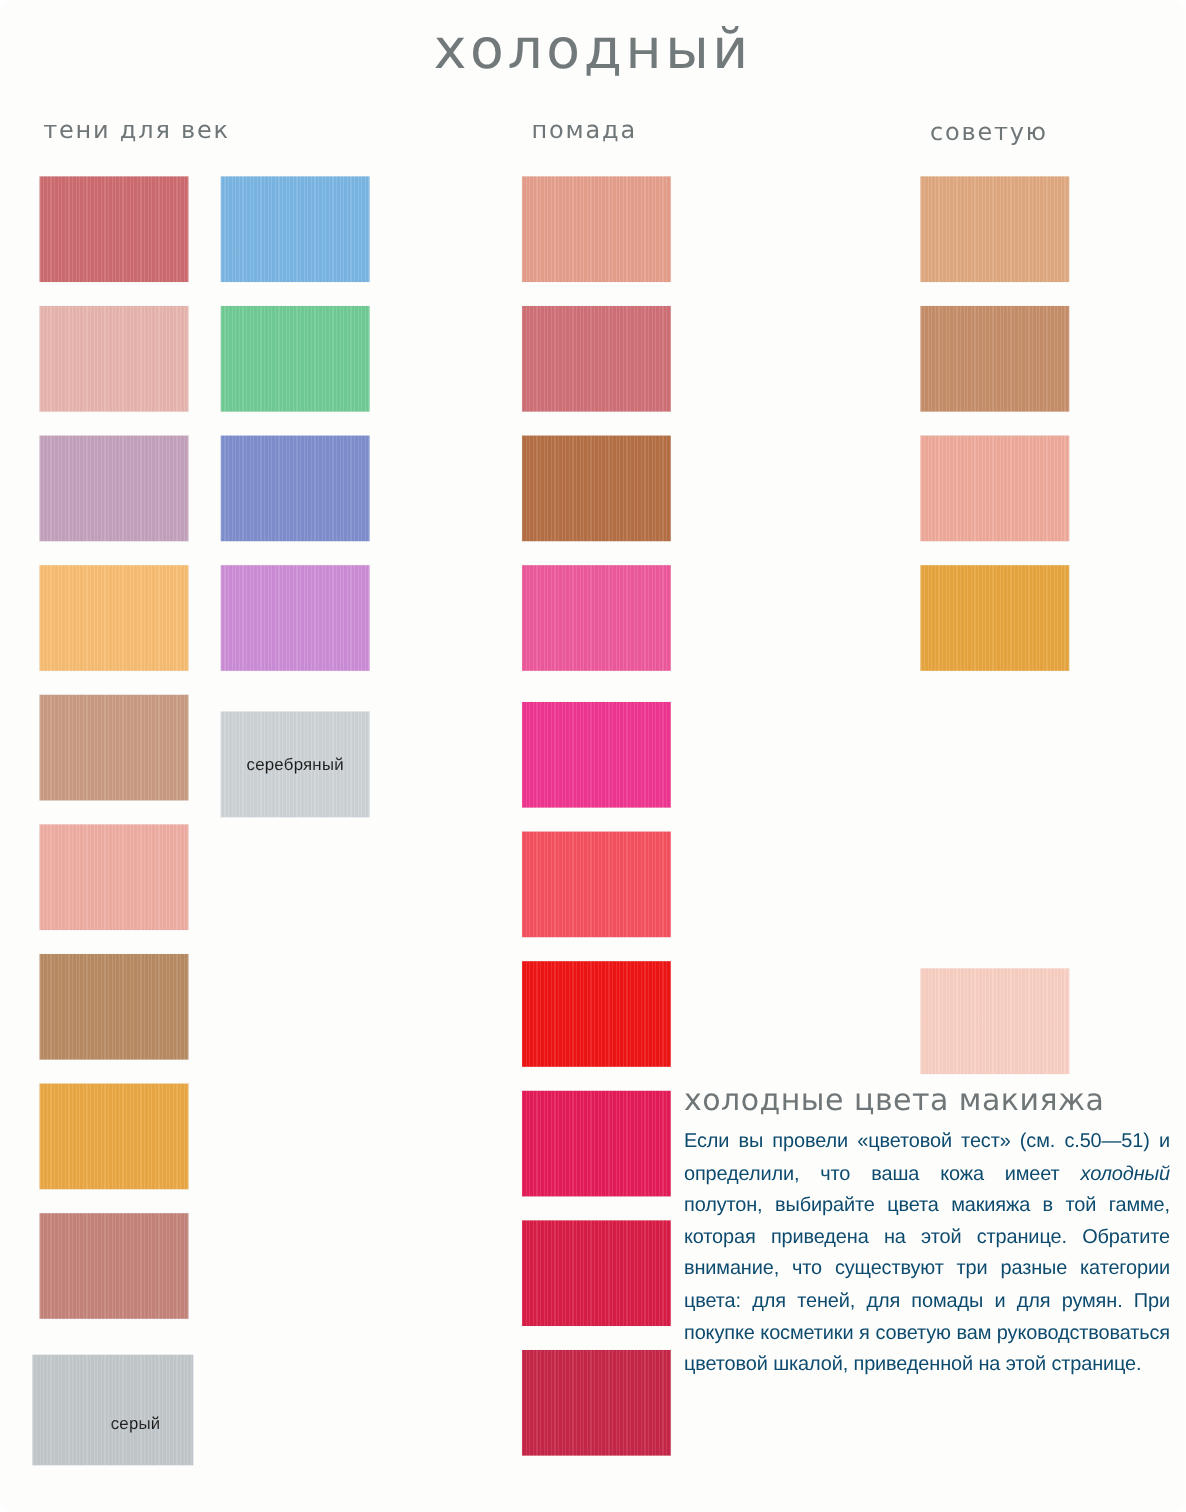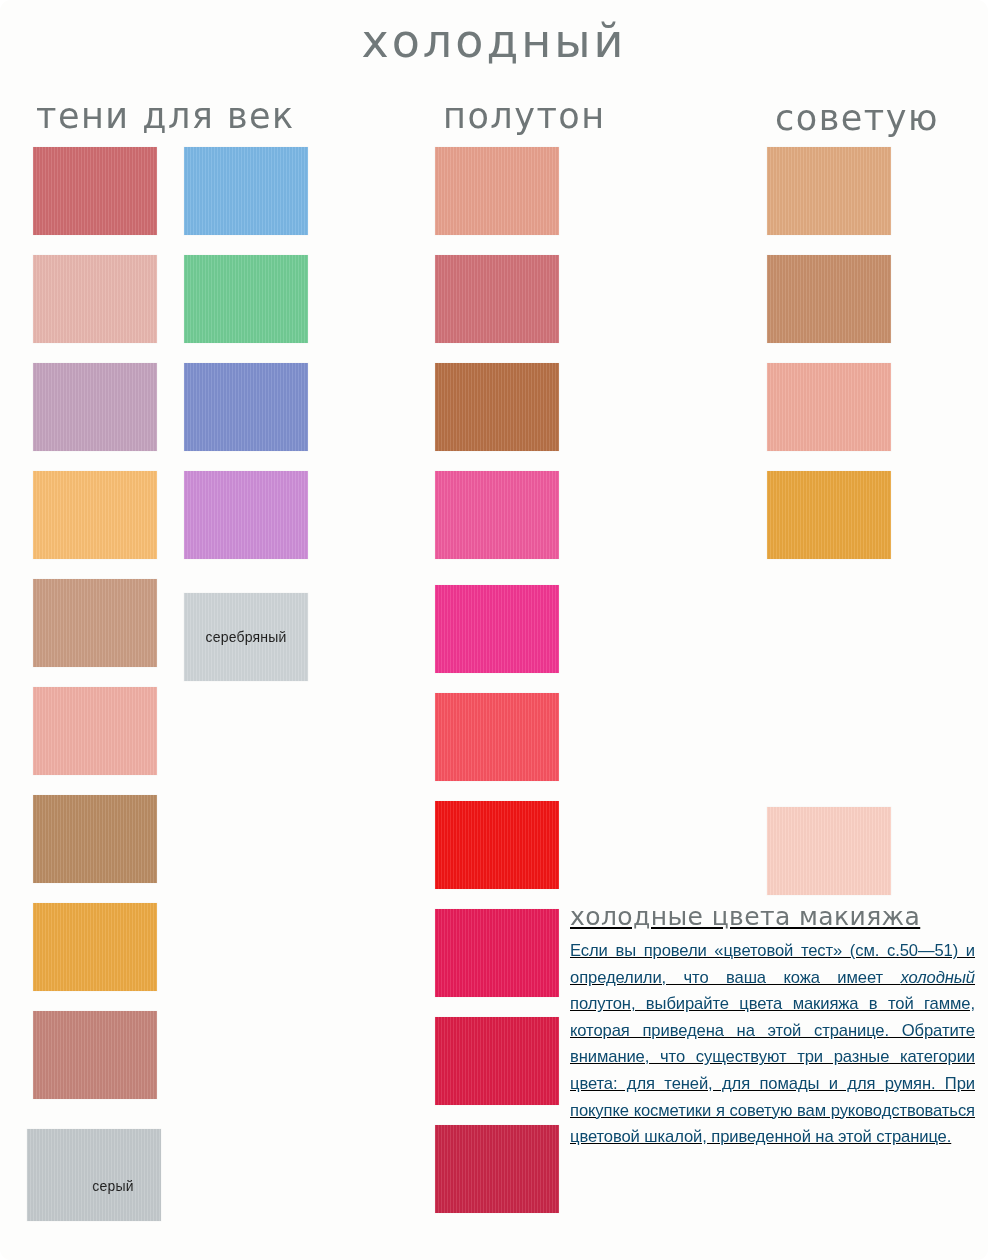--- a/index.html
+++ b/index.html
@@ -34,21 +34,21 @@
     font-size: 46px;
     letter-spacing: 3px;
     color: #71797a;
     font-weight: 400;
     font-family: "DejaVu Sans", sans-serif;
   }
 
   
   .col-header {
     position: absolute;
-    font-size: 35px;
+    font-size: 20px;
     letter-spacing: 1.5px;
     color: #6f7677;
     font-weight: 400;
     font-family: "DejaVu Sans", sans-serif;
     white-space: nowrap;
   }
   .col-header.h-shadow  { left: 36px;  top: 96px; }
   .col-header.h-lip     { left: 443px; top: 96px; }
   .col-header.h-blush   { left: 775px; top: 98px; }
 
@@ -91,21 +91,20 @@
     );
     pointer-events: none;
   }
 
   
   .text-block {
     position: absolute;
     left: 570px;
     top: 902px;
     width: 405px;
-    text-decoration: underline;
   }
   .text-heading {
     font-size: 25px;
     color: #6f7677;
     letter-spacing: 0.4px;
     font-weight: 400;
     font-family: "DejaVu Sans", sans-serif;
     margin: 0 0 7px 0;
     white-space: nowrap;
   }
@@ -123,21 +122,21 @@
   }
 </style>
 </head>
 <body>
 
 <div class="page">
 
   <div class="page-title">холодный</div>
 
   <div class="col-header h-shadow">тени для век</div>
-  <div class="col-header h-lip">полутон</div>
+  <div class="col-header h-lip">помада</div>
   <div class="col-header h-blush">советую</div>
 
   <div class="swatch" style="left: 33px; top: 147px; background-color: rgb(205, 107, 111);"></div>
   <div class="swatch" style="left: 184px; top: 147px; background-color: rgb(122, 182, 227);"></div>
 
   <div class="swatch" style="left: 33px; top: 255px; background-color: rgb(230, 181, 173);"></div>
   <div class="swatch" style="left: 184px; top: 255px; background-color: rgb(113, 203, 148);"></div>
 
   <div class="swatch" style="left: 33px; top: 363px; background-color: rgb(195, 162, 189);"></div>
   <div class="swatch" style="left: 184px; top: 363px; background-color: rgb(126, 143, 205);"></div>

